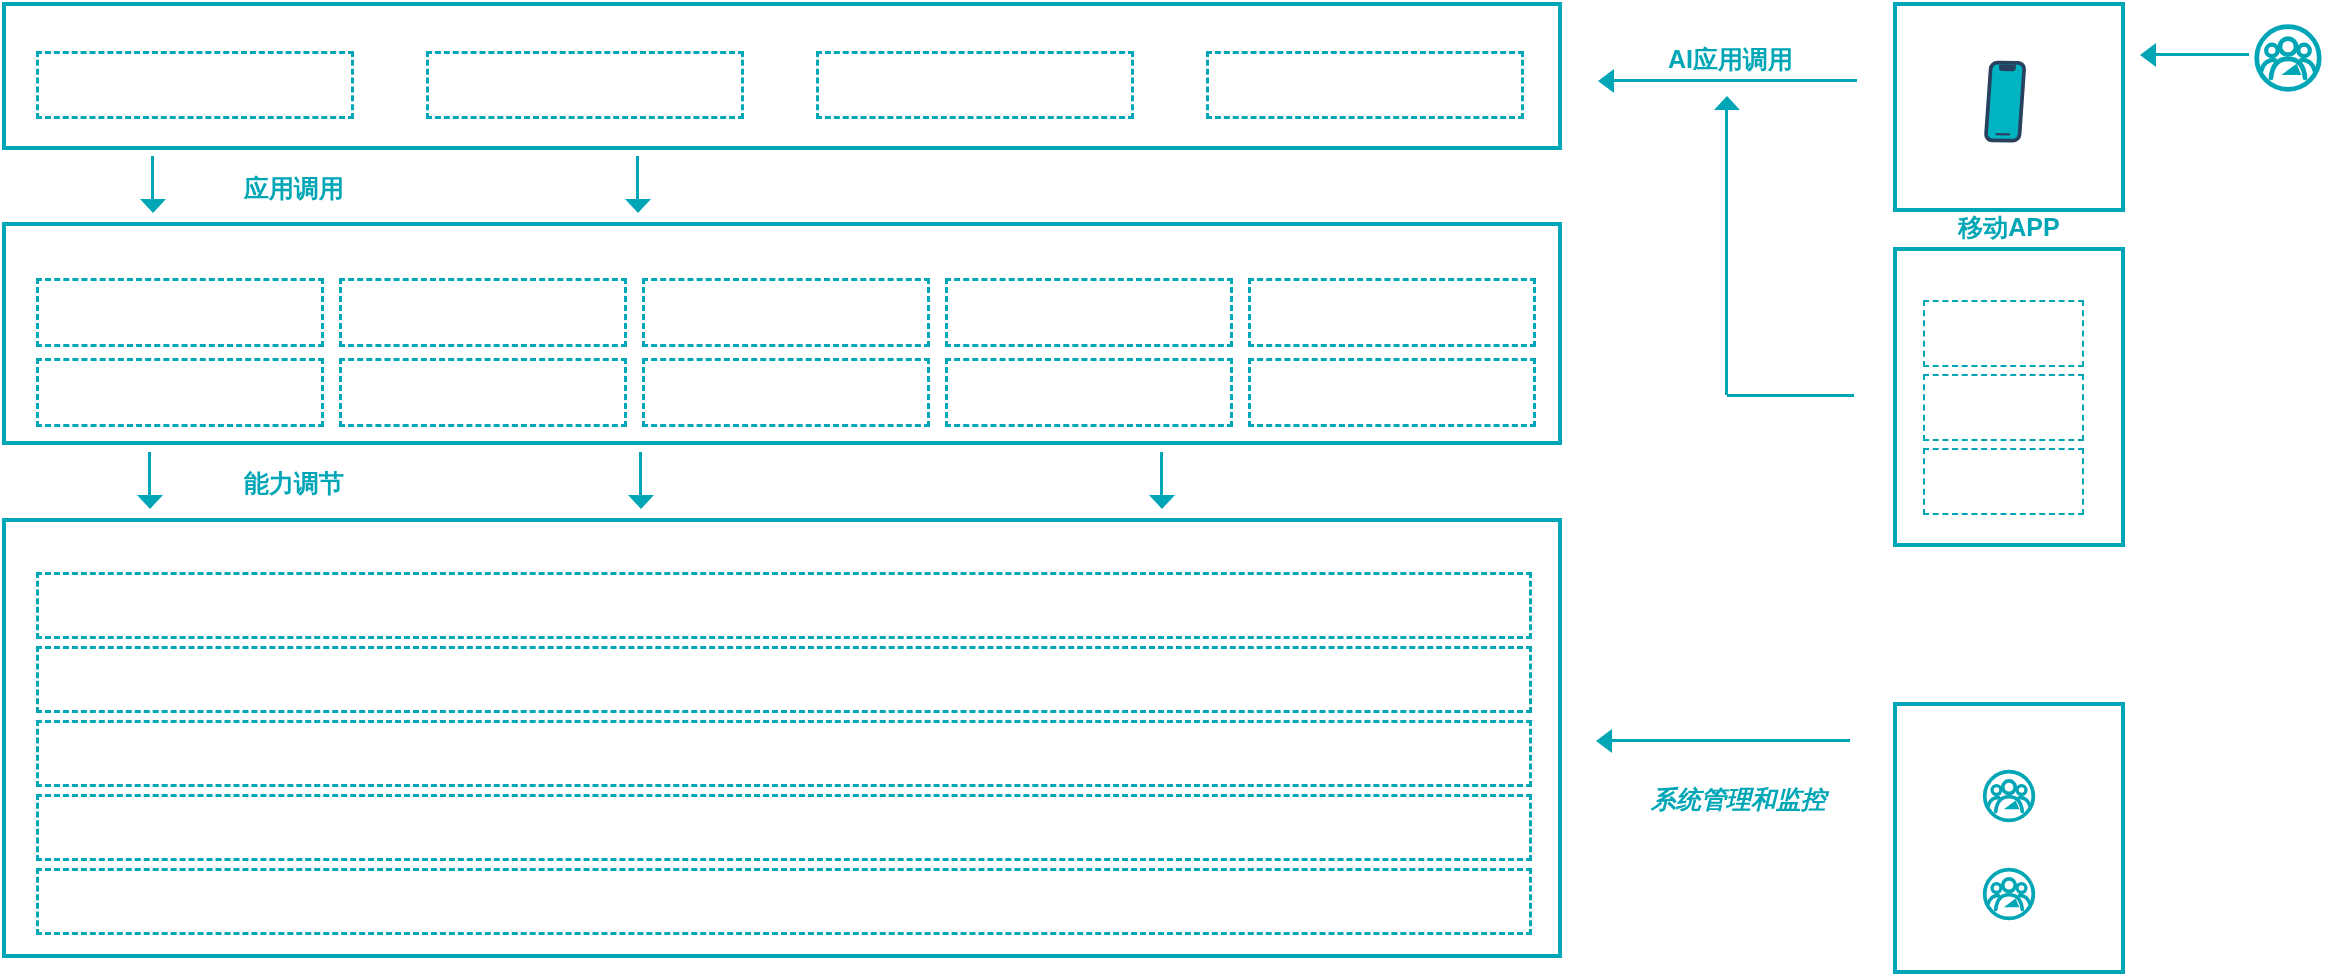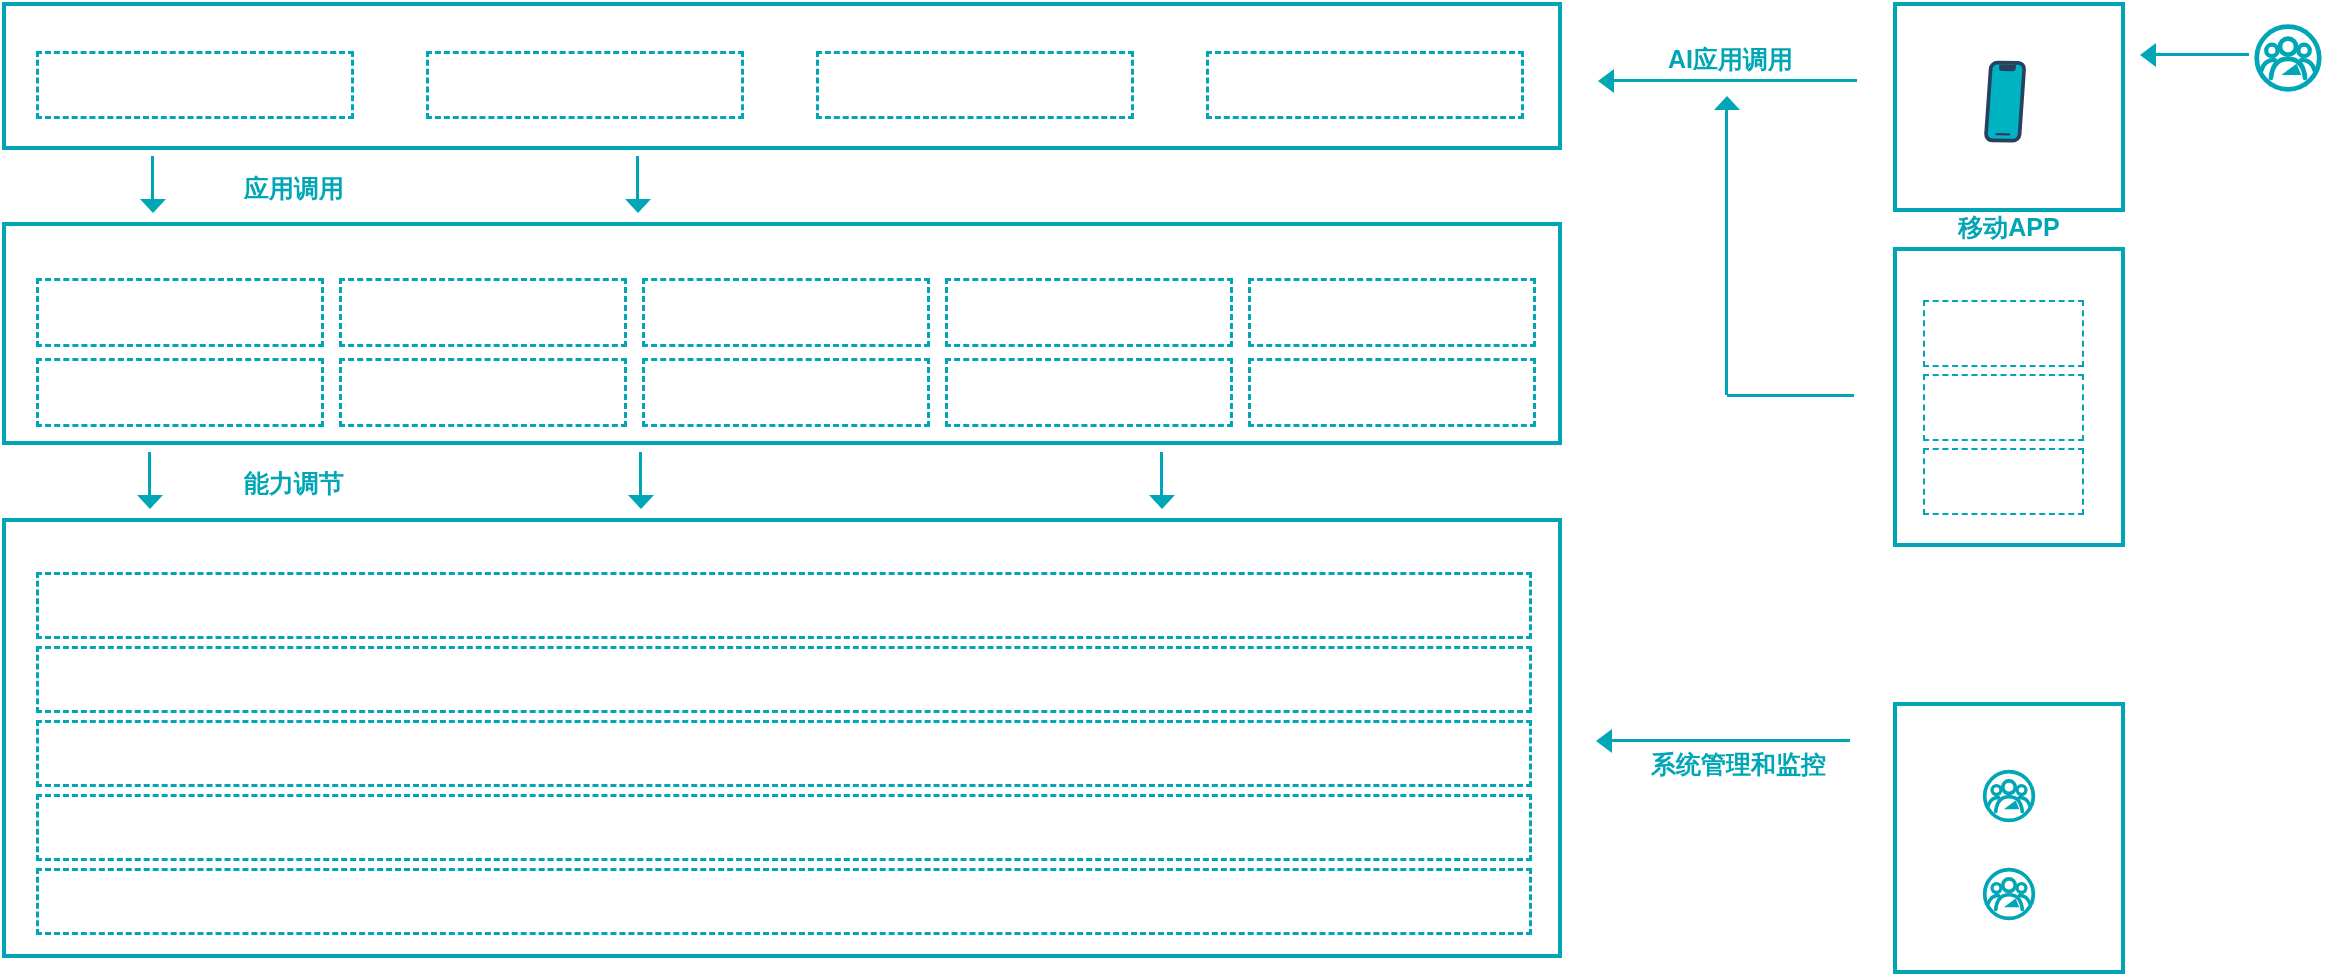--- a/index.html
+++ b/index.html
@@ -40,21 +40,21 @@
   #service-slots{position:absolute;left:26px;top:49px;display:flex;flex-direction:column;gap:7px;}
   #service-slots .slot{width:161px;height:67px;border-width:2px;}
   #admin-card{left:1893px;top:702px;width:232px;height:272px;display:flex;flex-direction:column;align-items:center;padding-top:62px;gap:42px;}
   .user-icon{width:56px;height:56px;color:var(--accent);}
   #external-user-icon{position:absolute;left:2252px;top:21px;width:72px;height:74px;}
   
   .flow-label{position:absolute;font-size:25px;font-weight:bold;color:var(--accent);white-space:nowrap;line-height:26px;}
   #label-app-call{left:244px;top:175px;text-align:right;}
   #label-capability{left:244px;top:470px;}
   #label-ai-call{left:1668px;top:46px;}
-  #label-monitor{left:1651px;top:751px;}
+  #label-monitor{left:1651px;top:786px;font-style:italic;}
   
   .v-arrow{position:absolute;width:26px;height:58px;}
   .v-line{position:absolute;left:11px;top:0;width:3px;height:44px;background:var(--accent);}
   .v-head{position:absolute;left:0;top:43px;width:0;height:0;
           border-left:13px solid transparent;border-right:13px solid transparent;
           border-top:14px solid var(--accent);}
   .up-arrow{position:absolute;width:26px;height:300px;}
   .up-line{position:absolute;left:11px;top:13px;width:3px;height:286px;background:var(--accent);}
   .up-head{position:absolute;left:0;top:0;width:0;height:0;
            border-left:13px solid transparent;border-right:13px solid transparent;

